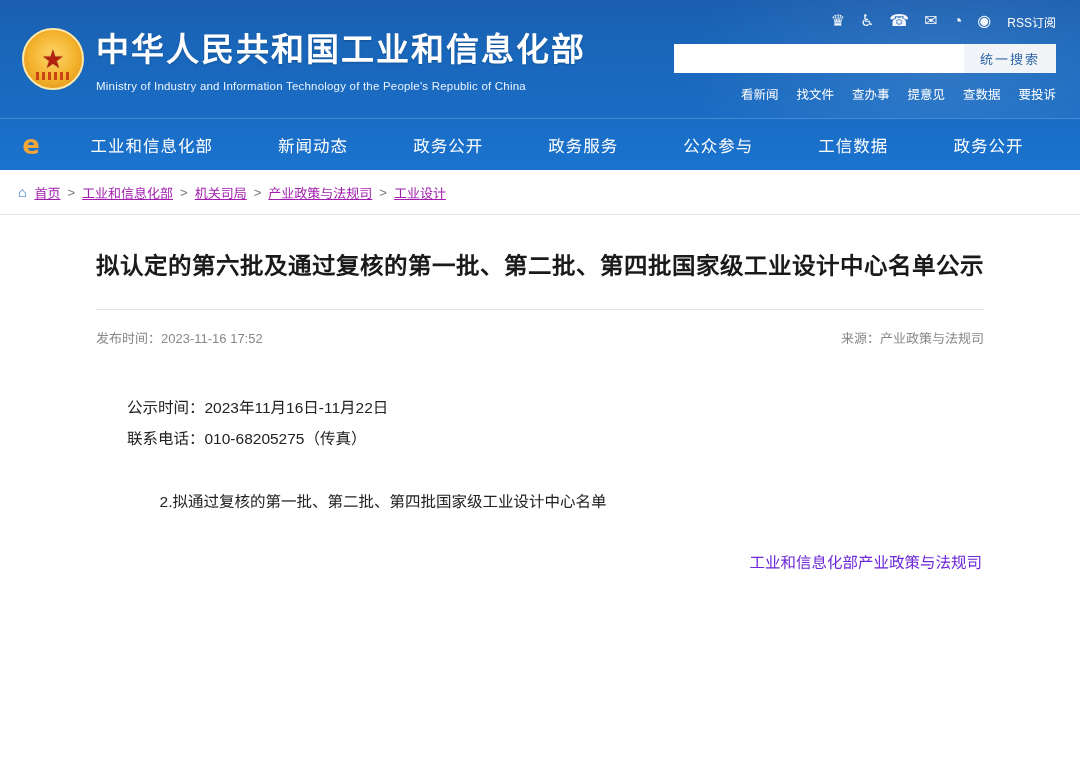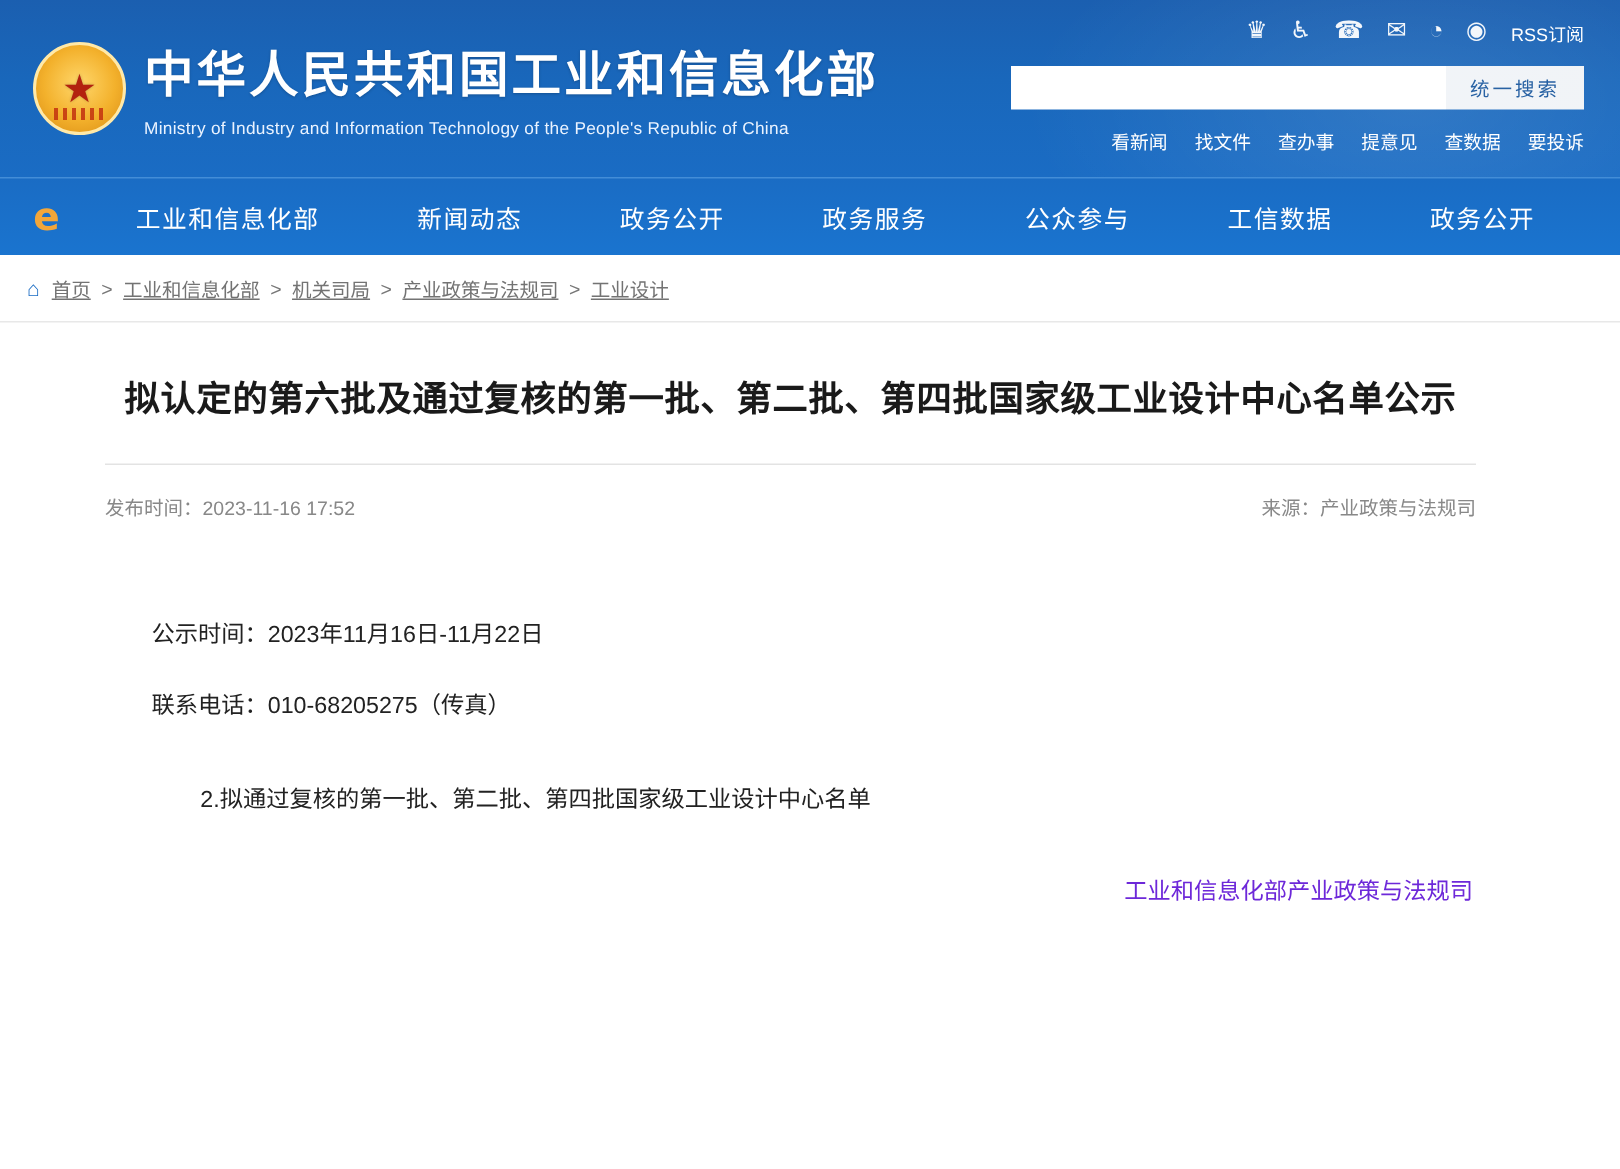--- a/index.html
+++ b/index.html
@@ -171,29 +171,29 @@
     color: #555;
     border-bottom: 1px solid #e8e8e8;
     background: #fff;
   }
   .breadcrumb .home-ico {
     color: #1a6cc4;
     margin-right: 6px;
     font-size: 14px;
   }
   .breadcrumb a {
-    color: #737373;
+    color: #a21caf;
     text-decoration: underline;
     margin: 0 2px;
   }
   .breadcrumb .sep { margin: 0 5px; color: #777; }
 
   
   .article {
-    padding: 34px 96px 0 70px;
+    padding: 34px 96px 0 96px;
   }
   .art-title {
     font-size: 23.5px;
     font-weight: bold;
     color: #1a1a1a;
     text-align: center;
     line-height: 34px;
     letter-spacing: .5px;
     padding-bottom: 26px;
     border-bottom: 1px solid #e3e3e3;
@@ -208,21 +208,21 @@
   }
 
   .art-body {
     padding-top: 44px;
     font-size: 15.5px;
     line-height: 29px;
     color: #222;
   }
   .art-body p { text-align: justify; }
   .p-indent { text-indent: 2em; }
-  .p-gap { margin-top: 18px; }
+  .p-gap { margin-top: 2px; }
   .attach-block {
     margin-top: 34px;
     text-indent: 2em;
   }
   .attach-line2 {
     text-indent: 4.1em;
   }
   .signature {
     margin-top: 32px;
     text-align: right;

